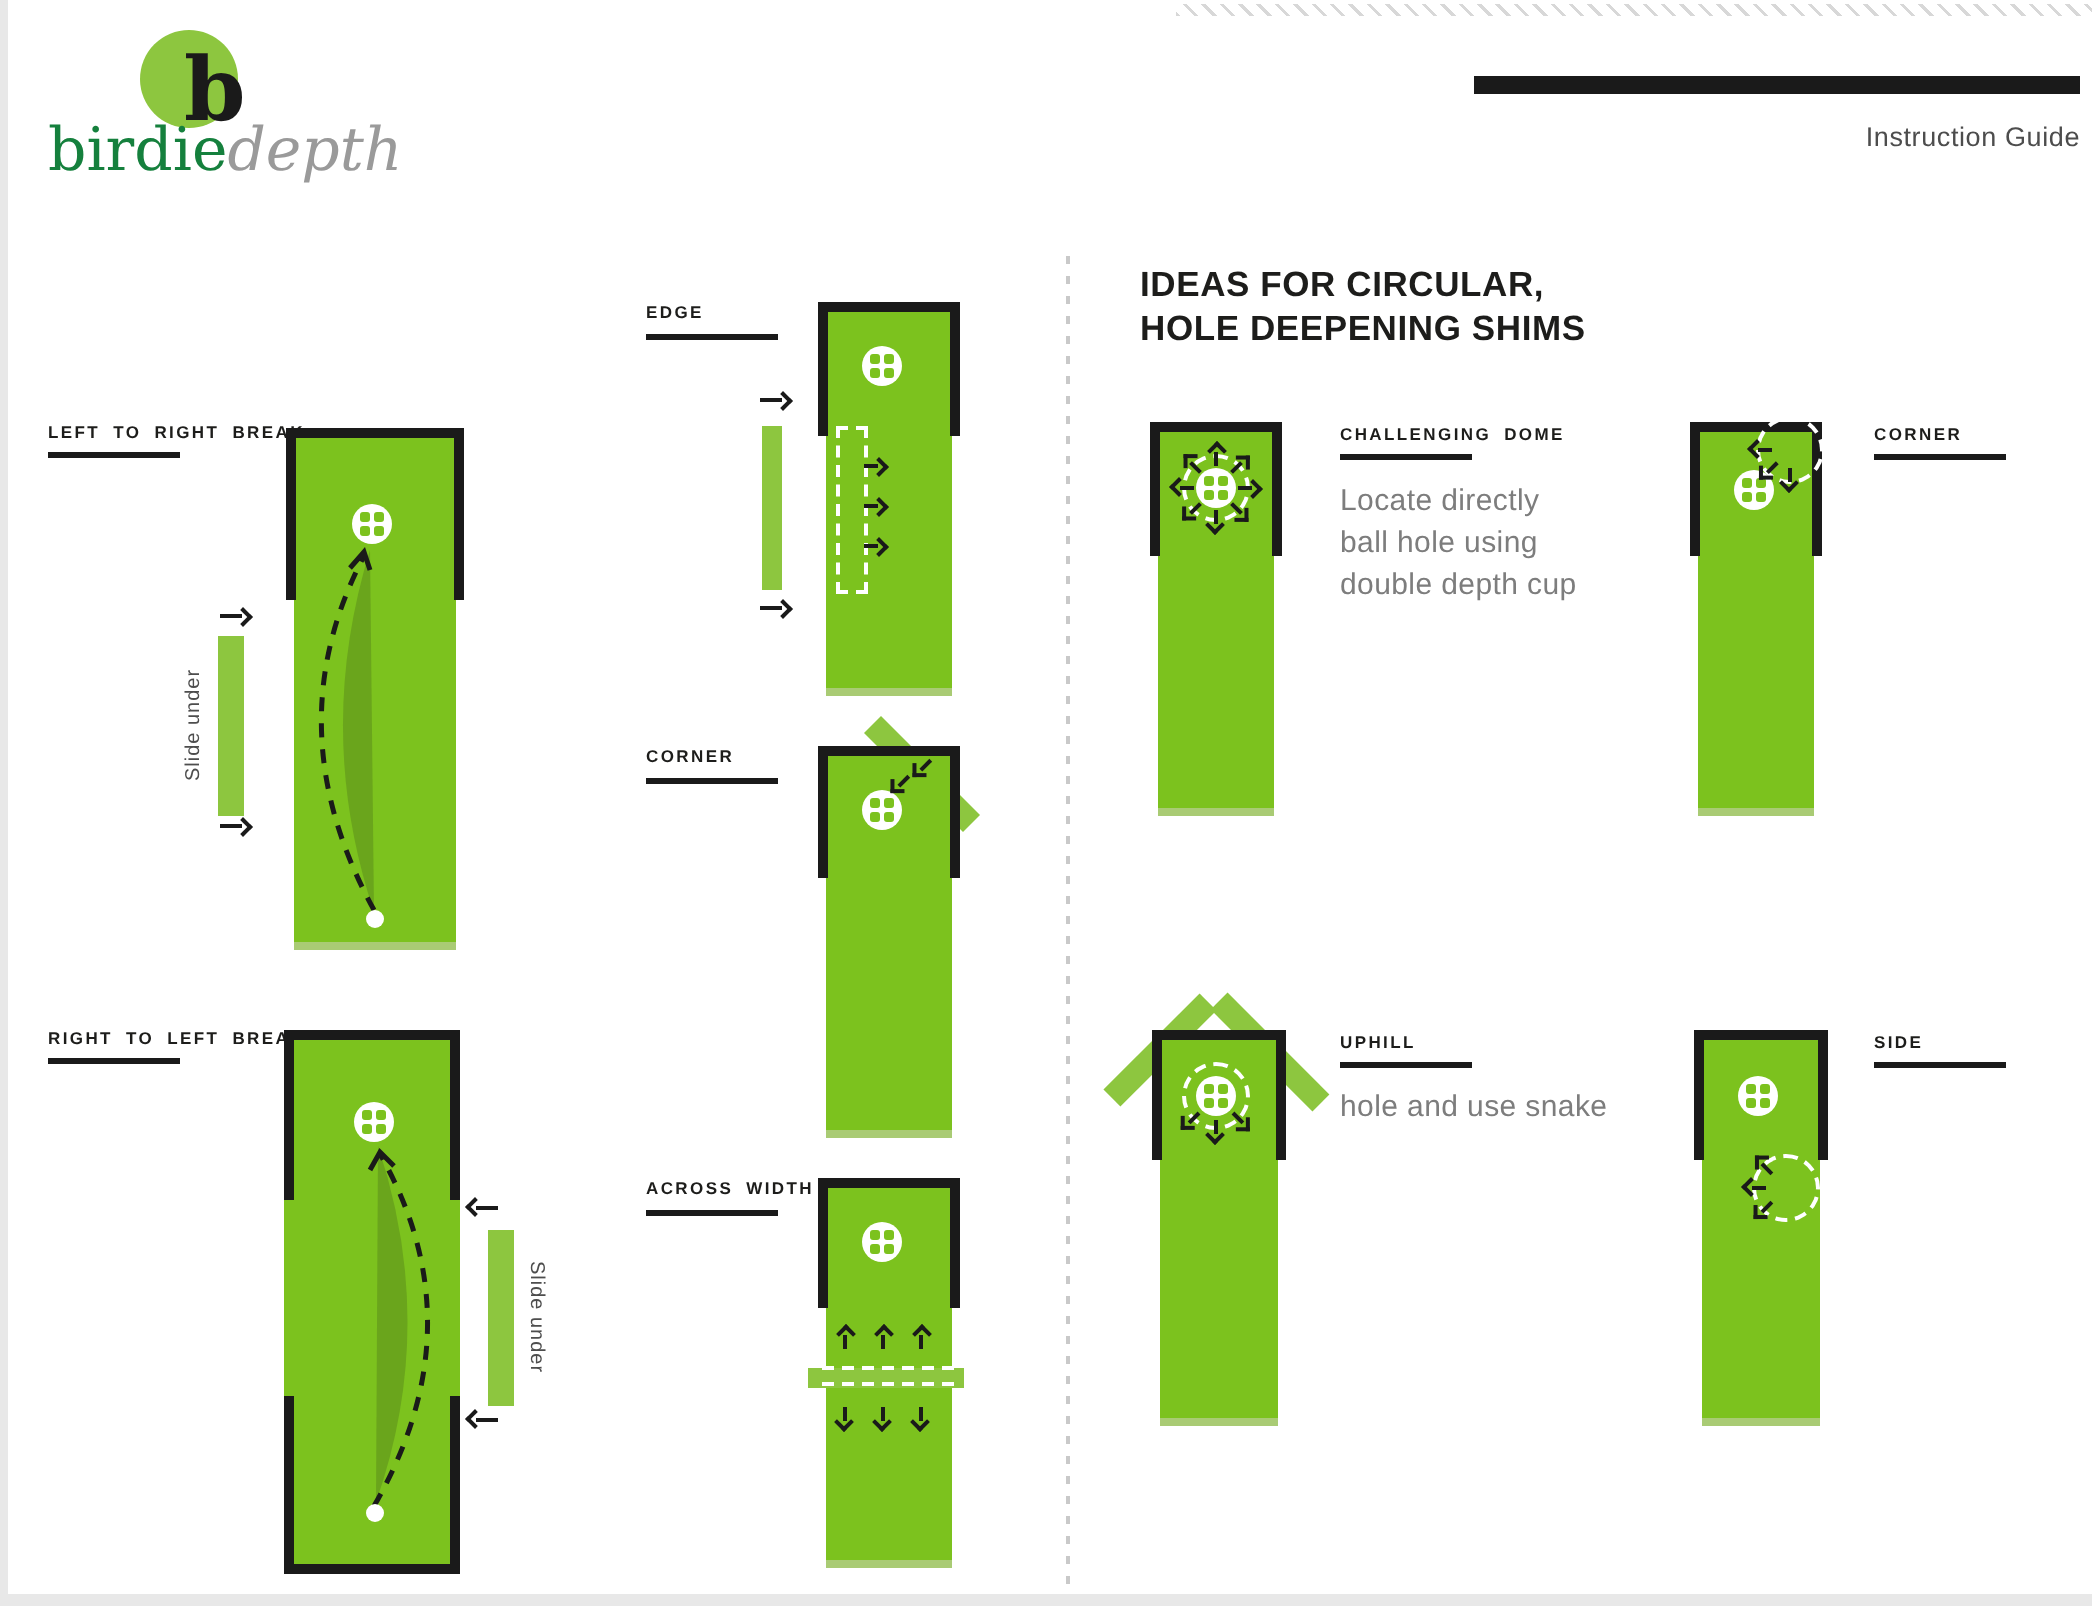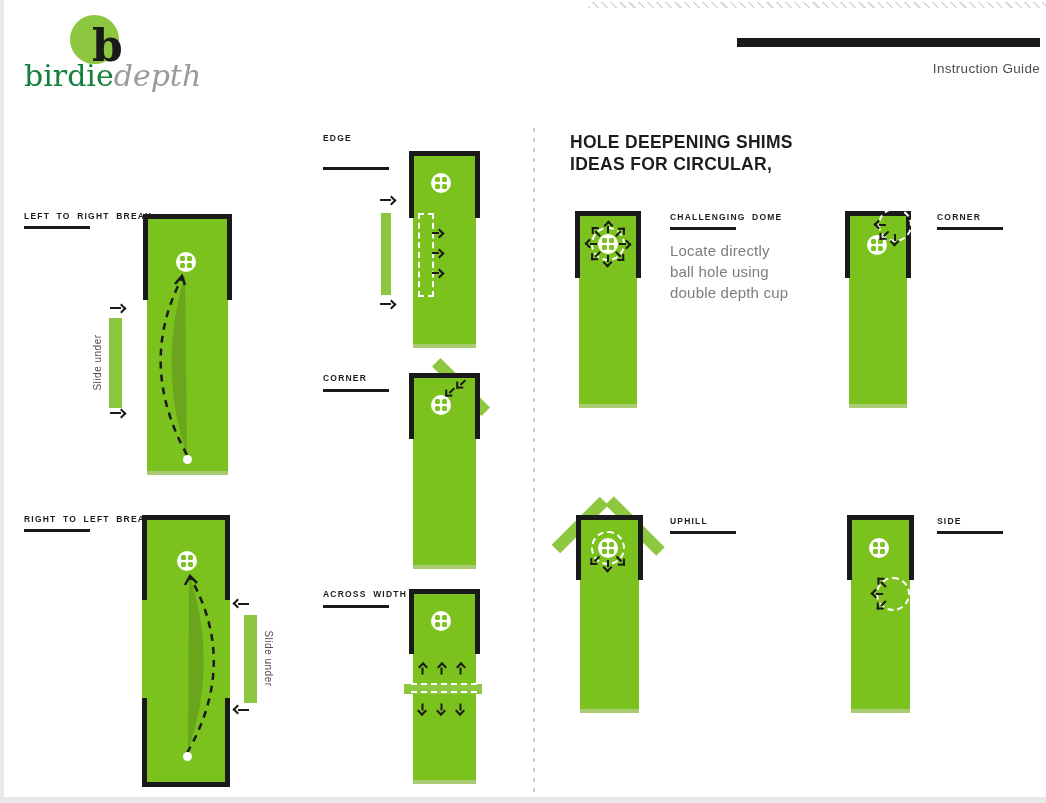--- a/index.html
+++ b/index.html
@@ -79,22 +79,22 @@
 
   <div>
     <div class="logo-circle"></div>
     <div class="logo-b">b</div>
     <div class="logo-word"><span class="b1">birdie</span><span class="b2">depth</span></div>
   </div>
   <div class="title-bar"></div>
   <div class="doc-subtitle">Instruction Guide</div>
 
   <div class="sec-heading" style="left:570px;top:131px;">
+    <span style="display:block;">IDEAS FOR CIRCULAR,</span>
     <span style="display:block;">HOLE DEEPENING SHIMS</span>
-    <span style="display:block;">IDEAS FOR CIRCULAR,</span>
   </div>
   <div class="divider"></div>
 
   <div class="sec-label" style="left:24px;top:211px;">LEFT TO RIGHT BREAK</div>
   <div class="label-rule" style="left:24px;top:226px;"></div>
 
   <div class="mat" style="left:143px;top:214px;width:89px;height:261px;">
     <div class="mat-green"></div>
     <div class="mat-shadow"></div>
     <div class="mat-frame" style="height:86px;"></div>
@@ -154,21 +154,21 @@
       <span class="dline w10"></span>
       <span class="dhead"></span>
     </div>
   <div class="shim-bar" style="left:244px;top:615px;width:13px;height:88px;"></div>
   <div class="darrow" style="left:234px;top:707px;transform:rotate(180deg);">
       <span class="dline w10"></span>
       <span class="dhead"></span>
     </div>
   <div class="slide-label rot-cw" style="left:223px;top:653px;width:90px;">Slide under</div>
 
-  <div class="sec-label" style="left:323px;top:133px;">EDGE</div>
+  <div class="sec-label" style="left:323px;top:151px;">EDGE</div>
   <div class="label-rule" style="left:323px;top:167px;"></div>
 
   <div class="mat" style="left:409px;top:151px;width:71px;height:197px;">
     <div class="mat-green"></div>
     <div class="mat-shadow"></div>
     <div class="mat-frame" style="height:67px;"></div>
   </div>
   <div class="hole" style="left:431px;top:173px;">
       <i></i>
       <i></i>
@@ -371,20 +371,21 @@
         <span class="dhead"></span>
       </div>
     <div class="spoke" style="--a:135deg;--r:12px;">
         <span class="dline w6"></span>
         <span class="dhead"></span>
       </div>
   </div>
   <div class="sec-label" style="left:670px;top:516px;">UPHILL</div>
   <div class="label-rule" style="left:670px;top:531px;"></div>
   <div class="desc" style="left:670px;top:543px;width:200px;">
+    <span>hole and use snake</span>
   </div>
 
   <div class="mat" style="left:847px;top:515px;width:67px;height:198px;">
     <div class="mat-green"></div>
     <div class="mat-shadow"></div>
     <div class="mat-frame" style="height:65px;"></div>
   </div>
   <div class="hole" style="left:869px;top:538px;">
       <i></i>
       <i></i>

